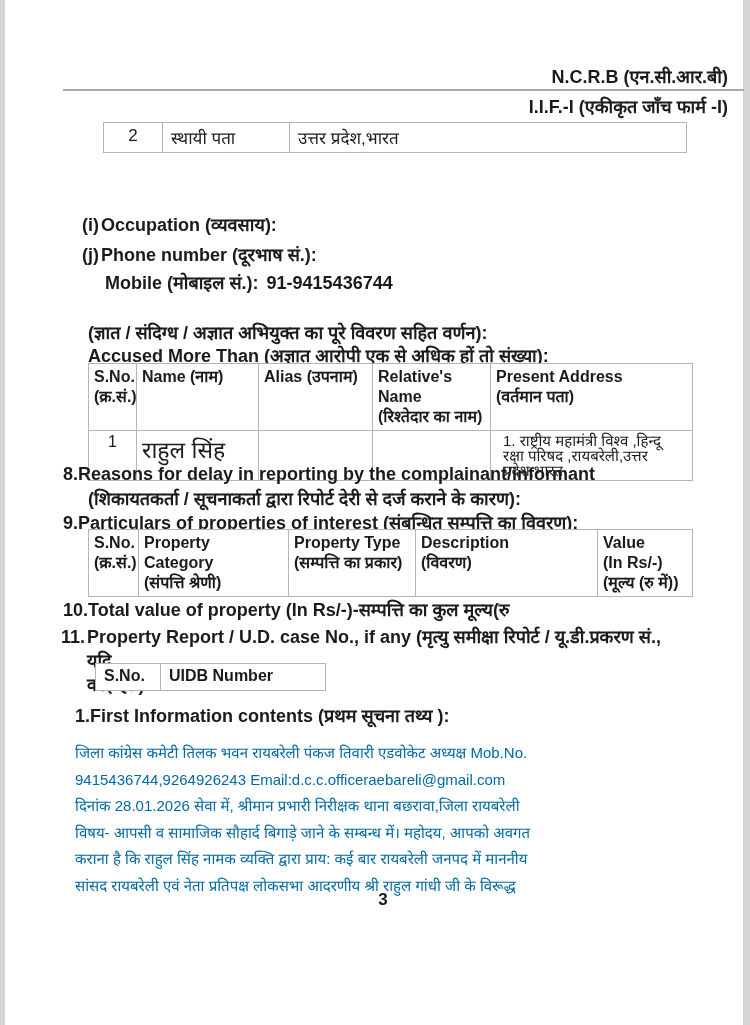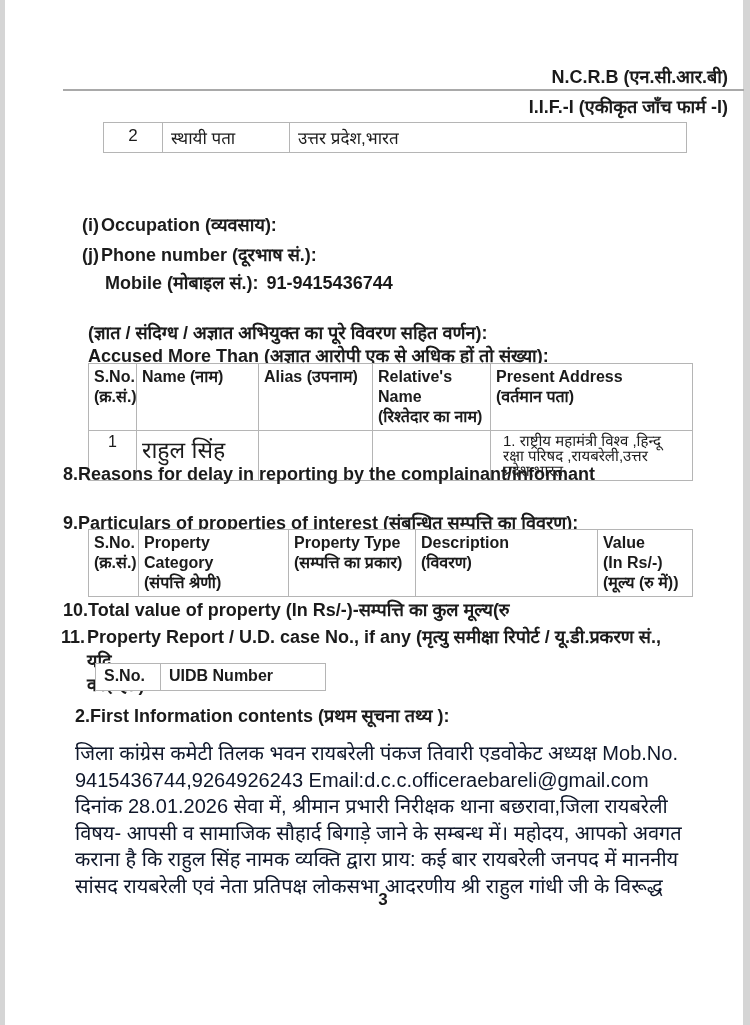--- a/index.html
+++ b/index.html
@@ -50,21 +50,21 @@
   .prop-tbl { left:88px; top:529px; width:604px; }
   .prop-tbl th { font-size:16px; font-weight:bold; line-height:20px; padding:3px 5px; white-space:pre-line; }
 
   
   .uidb-tbl { left:95px; top:663px; width:230px; }
   .uidb-tbl td { font-size:16px; font-weight:bold; padding:3px 8px; height:27px; }
 
   
   .para { position:absolute; left:75px; top:740px; width:620px; }
   .para .pline {
-    font-size:20px; font-weight:400; color:#0f172a; line-height:26.5px;
+    font-size:15px; font-weight:400; color:#0369a1; line-height:26.5px;
     white-space:nowrap;
   }
   .pagenum { position:absolute; left:16px; right:0; top:890px; text-align:center;
              font-size:17px; font-weight:bold; }
 </style>
 </head>
 <body>
 
 <div class="page">
   <div class="edge edge-left"></div>
@@ -127,20 +127,21 @@
       <td></td>
       <td></td>
       <td class="addr">1. राष्ट्रीय महामंत्री विश्व ,हिन्दू
 रक्षा परिषद ,रायबरेली,उत्तर
 प्रदेश,भारत</td>
     </tr>
   </tbody>
     </table>
 
   <div class="line sec" style="top:462px">8.Reasons for delay in reporting by the complainant/informant</div>
+  <div class="line sub" style="top:487px">(शिकायतकर्ता / सूचनाकर्ता द्वारा रिपोर्ट देरी से दर्ज कराने के कारण):</div>
 
   <div class="line sec" style="top:511px">9.Particulars of properties of interest (संबन्धित सम्पत्ति का विवरण):</div>
 
   <table class="tbl prop-tbl">
     <colgroup>
       <col style="width:50px">
         <col style="width:150px">
         <col style="width:127px">
         <col style="width:182px">
         <col style="width:95px">
@@ -177,21 +178,21 @@
         <col style="width:165px">
       </colgroup>
     <tbody>
         <tr>
       <td>S.No.</td>
       <td>UIDB Number</td>
     </tr>
   </tbody>
     </table>
 
-  <div class="line" style="left:75px; top:704px">2.First Information contents (प्रथम सूचना तथ्य ):</div>
+  <div class="line" style="left:75px; top:704px">1.First Information contents (प्रथम सूचना तथ्य ):</div>
 
   <div class="para">
     <div class="pline">जिला कांग्रेस कमेटी तिलक भवन रायबरेली पंकज तिवारी एडवोकेट अध्यक्ष Mob.No.</div>
     <div class="pline">9415436744,9264926243 Email:d.c.c.officeraebareli@gmail.com</div>
     <div class="pline">दिनांक 28.01.2026 सेवा में, श्रीमान प्रभारी निरीक्षक थाना बछरावा,जिला रायबरेली</div>
     <div class="pline">विषय- आपसी व सामाजिक सौहार्द बिगाड़े जाने के सम्बन्ध में। महोदय, आपको अवगत</div>
     <div class="pline">कराना है कि राहुल सिंह नामक व्यक्ति द्वारा प्राय: कई बार रायबरेली जनपद में माननीय</div>
     <div class="pline">सांसद रायबरेली एवं नेता प्रतिपक्ष लोकसभा आदरणीय श्री राहुल गांधी जी के विरूद्ध</div>
   </div>
 

